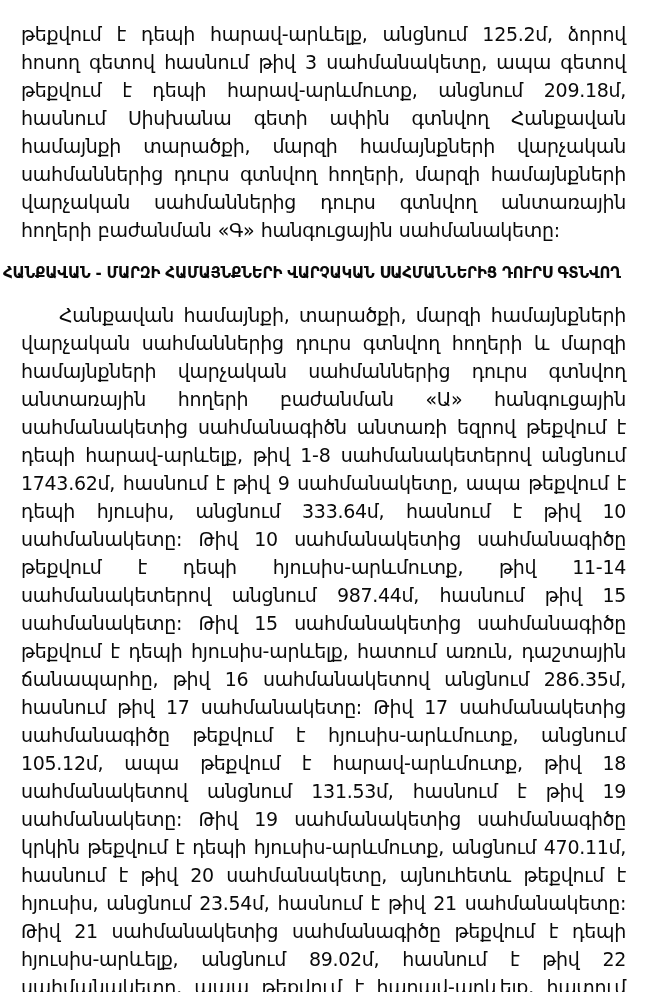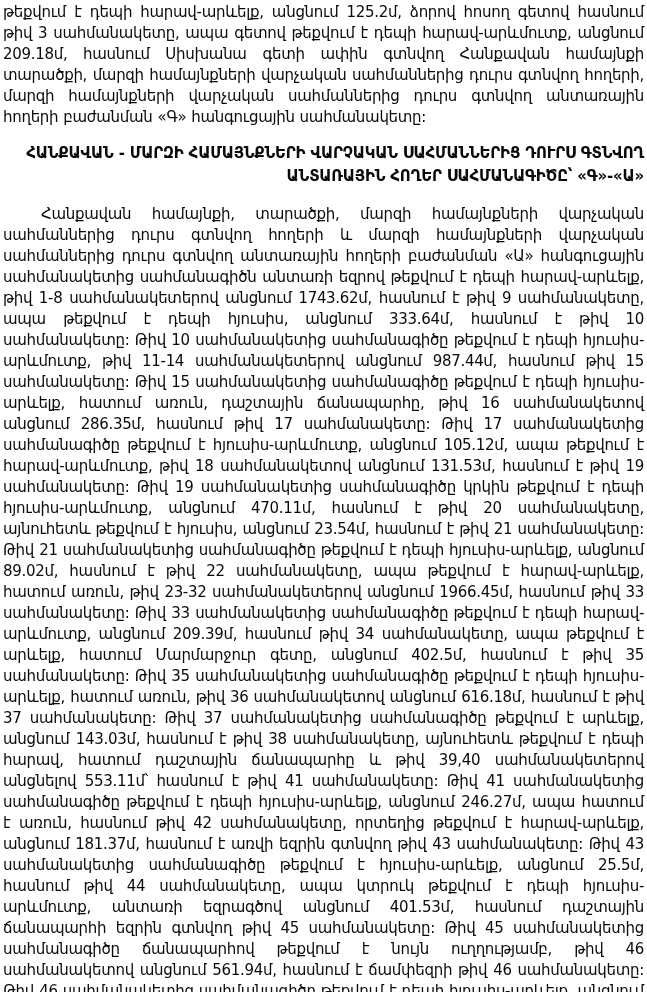--- a/index.html
+++ b/index.html
@@ -16,57 +16,56 @@
     -webkit-font-smoothing: none;
   }
   .page {
     width: 641px;
     height: 992px;
     padding: 2px 3px 0 3px;
     box-sizing: content-box;
     background: #ffffff;
   }
   p {
-    margin: 0;
-    font-size: 15px;
-    line-height: 21px;
+    margin: 18px;
+    font-size: 19px;
+    line-height: 28px;
     letter-spacing: -0.3px;
     word-spacing: 0.5px;
   }
   .justify {
     text-align: justify;
     text-justify: inter-word;
   }
   .indent {
     text-indent: 38px;
   }
   .length-line {
     margin-top: 3px;
     margin-bottom: 14px;
   }
   .heading {
     margin: 14px 0 16px 0;
-    text-align: right;
+    text-align: left;
     font-weight: bold;
     font-size: 15px;
     line-height: 23px;
     letter-spacing: -0.2px;
   }
   .body-par {
     margin-top: 6px;
   }
 </style>
 </head>
 <body>
 
 <div class="page">
 
   <p class="justify">թեքվում է դեպի հարավ-արևելք, անցնում 125.2մ, ձորով հոսող գետով հասնում թիվ 3 սահմանակետը, ապա գետով թեքվում է դեպի հարավ-արևմուտք, անցնում 209.18մ, հասնում Սիսխանա գետի ափին գտնվող Հանքավան համայնքի տարածքի, մարզի համայնքների վարչական սահմաններից դուրս գտնվող հողերի, մարզի համայնքների վարչական սահմաններից դուրս գտնվող անտառային հողերի բաժանման «Գ» հանգուցային սահմանակետը:</p>
 
 
   <div class="heading">
     <div>ՀԱՆՔԱՎԱՆ - ՄԱՐԶԻ ՀԱՄԱՅՆՔՆԵՐԻ ՎԱՐՉԱԿԱՆ ՍԱՀՄԱՆՆԵՐԻՑ ԴՈՒՐՍ ԳՏՆՎՈՂ</div>
-    <div>ԱՆՏԱՌԱՅԻՆ ՀՈՂԵՐ ՍԱՀՄԱՆԱԳԻԾԸ՝ «Գ»-«Ա»</div>
   </div>
 
   <p class="justify indent body-par">Հանքավան համայնքի, տարածքի, մարզի համայնքների վարչական սահմաններից դուրս գտնվող հողերի և մարզի համայնքների վարչական սահմաններից դուրս գտնվող անտառային հողերի բաժանման «Ա» հանգուցային սահմանակետից սահմանագիծն անտառի եզրով թեքվում է դեպի հարավ-արևելք, թիվ 1-8 սահմանակետերով անցնում 1743.62մ, հասնում է թիվ 9 սահմանակետը, ապա թեքվում է դեպի հյուսիս, անցնում 333.64մ, հասնում է թիվ 10 սահմանակետը: Թիվ 10 սահմանակետից սահմանագիծը թեքվում է դեպի հյուսիս-արևմուտք, թիվ 11-14 սահմանակետերով անցնում 987.44մ, հասնում թիվ 15 սահմանակետը: Թիվ 15 սահմանակետից սահմանագիծը թեքվում է դեպի հյուսիս-արևելք, հատում առուն, դաշտային ճանապարհը, թիվ 16 սահմանակետով անցնում 286.35մ, հասնում թիվ 17 սահմանակետը: Թիվ 17 սահմանակետից սահմանագիծը թեքվում է հյուսիս-արևմուտք, անցնում 105.12մ, ապա թեքվում է հարավ-արևմուտք, թիվ 18 սահմանակետով անցնում 131.53մ, հասնում է թիվ 19 սահմանակետը: Թիվ 19 սահմանակետից սահմանագիծը կրկին թեքվում է դեպի հյուսիս-արևմուտք, անցնում 470.11մ, հասնում է թիվ 20 սահմանակետը, այնուհետև թեքվում է հյուսիս, անցնում 23.54մ, հասնում է թիվ 21 սահմանակետը: Թիվ 21 սահմանակետից սահմանագիծը թեքվում է դեպի հյուսիս-արևելք, անցնում 89.02մ, հասնում է թիվ 22 սահմանակետը, ապա թեքվում է հարավ-արևելք, հատում առուն, թիվ 23-32 սահմանակետերով անցնում 1966.45մ, հասնում թիվ 33 սահմանակետը: Թիվ 33 սահմանակետից սահմանագիծը թեքվում է դեպի հարավ-արևմուտք, անցնում 209.39մ, հասնում թիվ 34 սահմանակետը, ապա թեքվում է արևելք, հատում Մարմարջուր գետը, անցնում 402.5մ, հասնում է թիվ 35 սահմանակետը: Թիվ 35 սահմանակետից սահմանագիծը թեքվում է դեպի հյուսիս-արևելք, հատում առուն, թիվ 36 սահմանակետով անցնում 616.18մ, հասնում է թիվ 37 սահմանակետը: Թիվ 37 սահմանակետից սահմանագիծը թեքվում է արևելք, անցնում 143.03մ, հասնում է թիվ 38 սահմանակետը, այնուհետև թեքվում է դեպի հարավ, հատում դաշտային ճանապարհը և թիվ 39,40 սահմանակետերով անցնելով 553.11մ՝ հասնում է թիվ 41 սահմանակետը: Թիվ 41 սահմանակետից սահմանագիծը թեքվում է դեպի հյուսիս-արևելք, անցնում 246.27մ, ապա հատում է առուն, հասնում թիվ 42 սահմանակետը, որտեղից թեքվում է հարավ-արևելք, անցնում 181.37մ, հասնում է առվի եզրին գտնվող թիվ 43 սահմանակետը: Թիվ 43 սահմանակետից սահմանագիծը թեքվում է հյուսիս-արևելք, անցնում 25.5մ, հասնում թիվ 44 սահմանակետը, ապա կտրուկ թեքվում է դեպի հյուսիս-արևմուտք, անտառի եզրագծով անցնում 401.53մ, հասնում դաշտային ճանապարհի եզրին գտնվող թիվ 45 սահմանակետը: Թիվ 45 սահմանակետից սահմանագիծը ճանապարհով թեքվում է նույն ուղղությամբ, թիվ 46 սահմանակետով անցնում 561.94մ, հասնում է ճամփեզրի թիվ 46 սահմանակետը: Թիվ 46 սահմանակետից սահմանագիծը թեքվում է դեպի հյուսիս-արևելք, անցնում 243.4մ, հասնում է թիվ 47 սահմանակետը, ապա թեքվում է նույն ուղղությամբ, հանգստյան տների կողքով անցնում 418.53մ, հասնում թիվ 48 սահմանակետը, ապա կրկին թեքվում է հյուսիս-արևելք, ,,Մանկական առողջարանի" մոտով անցնում 376.94մ, հասնում թիվ 49 սահմանակետը: Թիվ 49 սահմանակետից սահմանագիծը թեքվում է դեպի հյուսիս, անցնում 100.08մ, հասնում թիվ 50 սահմանակետը, ապա անցնում է հանքային ջրերի գործարանի մոտով, թեքվում է հյուսիս-արևմուտք, անցնում 100.69մ, հասնում թիվ 51 սահմանակետը, որը գտնվում է Մարմարիկ գետի ափին: Թիվ 51 սահմանակետից սահմանագիծը թեքվում է դեպի հյուսիս-արևելք, թիվ 52-55 սահմանակետերով անցնում 927.46մ, հասնում է գետի ափին</p>
 
 </div>
 
 </body></html>

